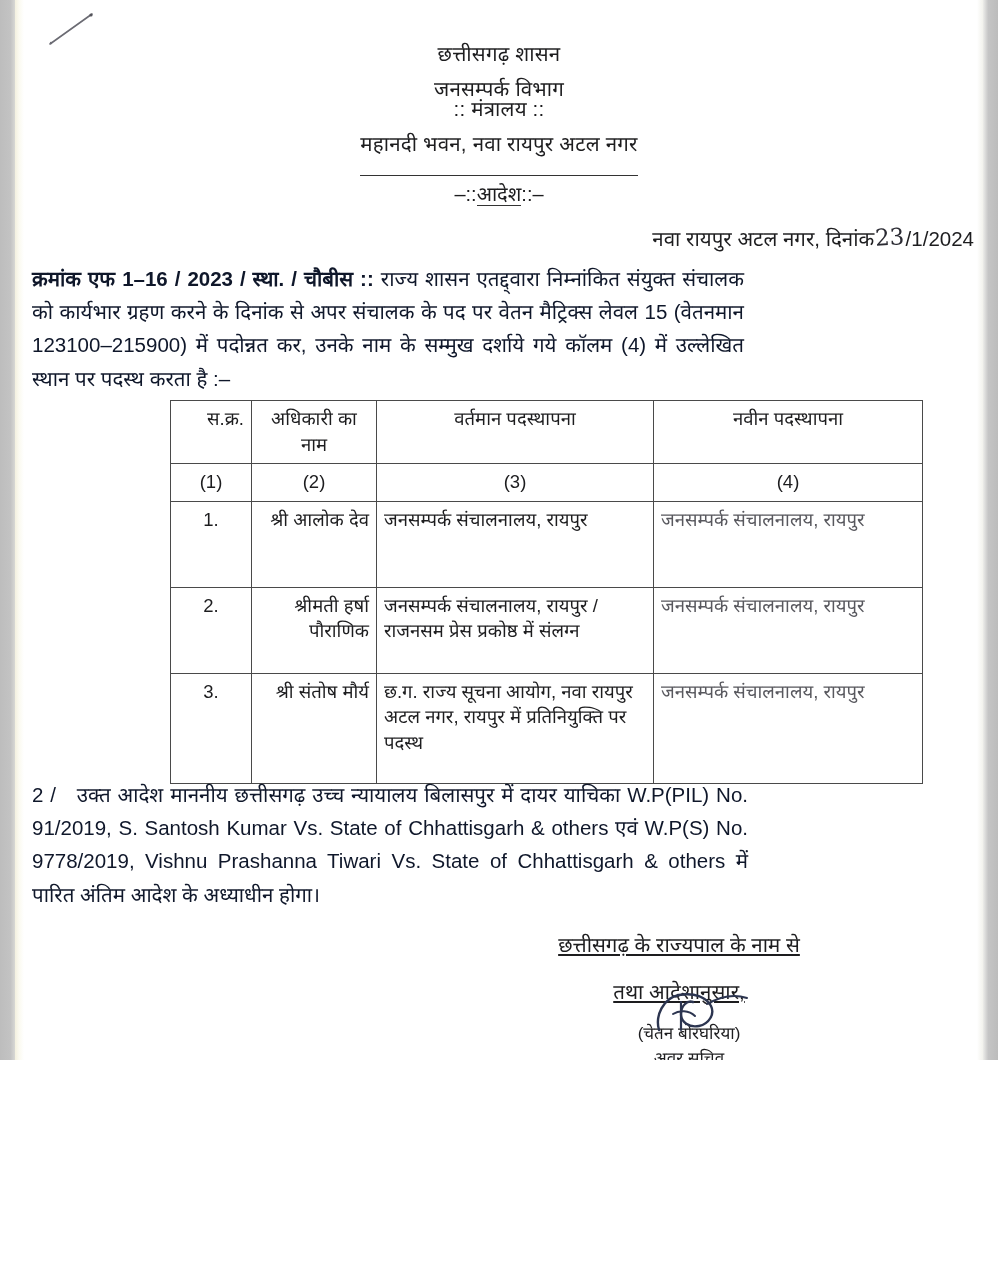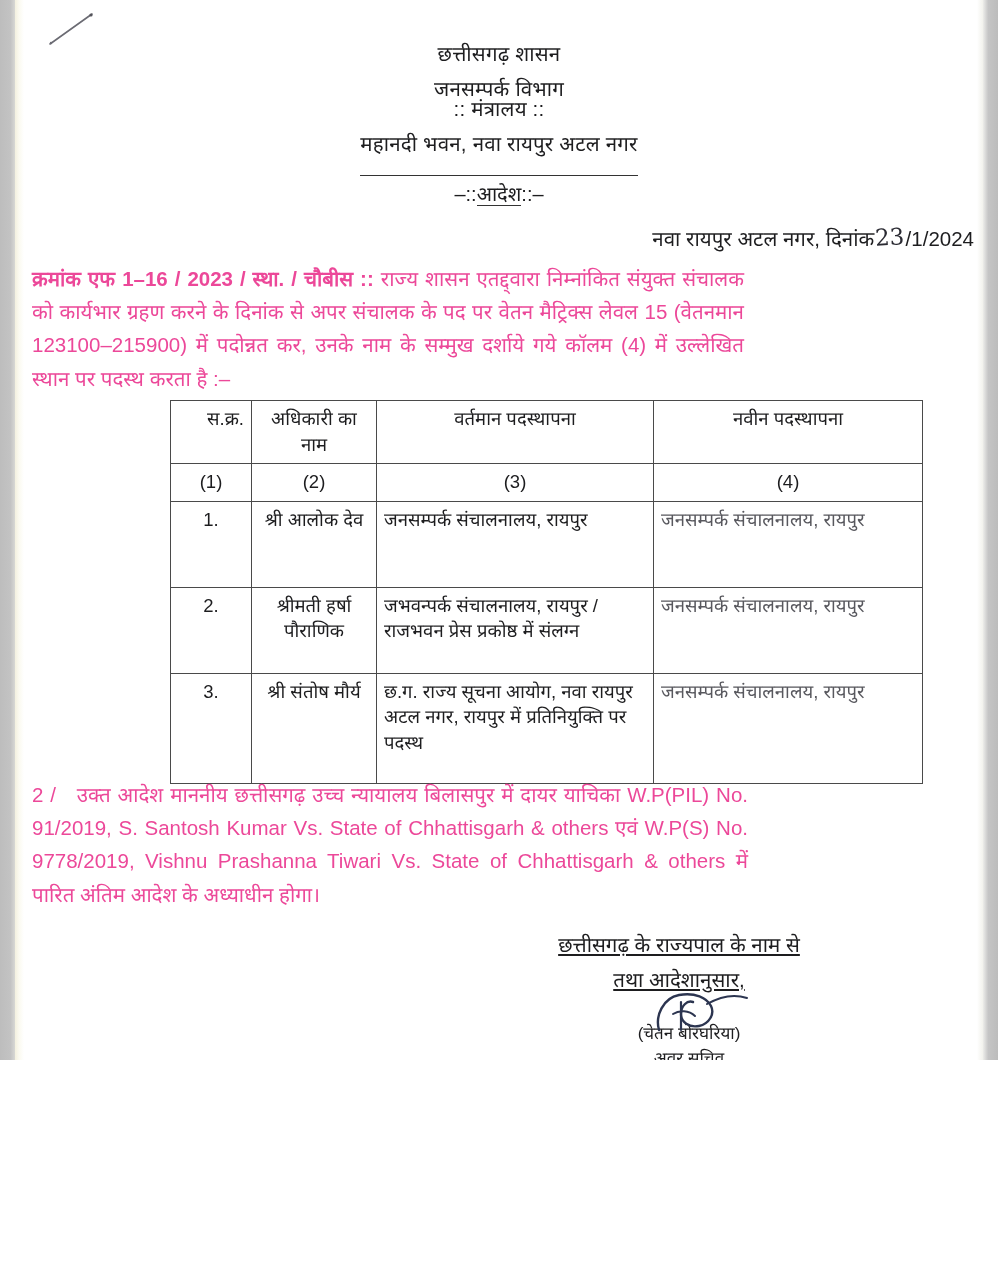--- a/index.html
+++ b/index.html
@@ -82,39 +82,39 @@
     color: #2b2b33;
     display: inline-block;
     transform: rotate(-3deg) translateY(-1px);
     padding: 0 1px;
   }
 
   .body-para {
     font-size: 20.5px;
     line-height: 1.62;
     text-align: justify;
-    color: #ec4899;
+    color: #0f172a;
   }
 
   
   table.order-table {
     border-collapse: collapse;
     width: 692px;
     margin-left: 7px;
     table-layout: fixed;
   }
   table.order-table td {
     border: 1.3px solid #4a4a4a;
     font-size: 18.5px;
     line-height: 1.38;
     padding: 5px 7px 6px 7px;
     vertical-align: top;
   }
   td.c1 { width: 66px; text-align: center; }
-  td.c2 { width: 110px; text-align: center; }
+  td.c2 { width: 110px; text-align: right; }
   td.c3 { width: 262px; text-align: left; }
   td.c4 { width: 254px; text-align: left; }
   .th-row td {
     text-align: right;
     vertical-align: top;
     padding-top: 7px;
     padding-bottom: 8px;
   }
   .th-row td.c2, .th-row td.c3, .th-row td.c4 { text-align: center; }
   .num-row td {
@@ -217,41 +217,41 @@
         </tr>
         <tr style="height:86px;">
           <td class="c1">1.</td>
           <td class="c2">श्री आलोक देव</td>
           <td class="c3">जनसम्पर्क संचालनालय, रायपुर</td>
           <td class="c4 faint">जनसम्पर्क संचालनालय, रायपुर</td>
         </tr>
         <tr style="height:86px;">
           <td class="c1">2.</td>
           <td class="c2">श्रीमती हर्षा पौराणिक</td>
-          <td class="c3">जभवन्पर्क संचालनालय, रायपुर / राजभवन प्रेस प्रकोष्ठ में संलग्न</td>
+          <td class="c3">जनसम्पर्क संचालनालय, रायपुर / राजनसम प्रेस प्रकोष्ठ में संलग्न</td>
           <td class="c4 faint">जनसम्पर्क संचालनालय, रायपुर</td>
         </tr>
         <tr style="height:110px;">
           <td class="c1">3.</td>
           <td class="c2">श्री संतोष मौर्य</td>
           <td class="c3">छ.ग. राज्य सूचना आयोग, नवा रायपुर अटल नगर, रायपुर में प्रतिनियुक्ति पर पदस्थ</td>
           <td class="c4 faint">जनसम्पर्क संचालनालय, रायपुर</td>
         </tr>
       </tbody>
         </table>
     </div>
 
     <div style="position:absolute; left:8px; top:778px; width:716px;" class="body-para">
       <span>2 /</span>
       &nbsp;&nbsp;<span>उक्त आदेश माननीय छत्तीसगढ़ उच्च न्यायालय बिलासपुर में दायर याचिका W.P(PIL) No. 91/2019, S. Santosh Kumar Vs. State of Chhattisgarh &amp; others एवं W.P(S) No. 9778/2019, Vishnu Prashanna Tiwari Vs. State of Chhattisgarh &amp; others में पारित अंतिम आदेश के अध्याधीन होगा।</span>
     </div>
 
     <div style="position:absolute; left:440px; top:930px; width:430px;" class="closing">
       <div>छत्तीसगढ़ के राज्यपाल के नाम से</div>
-      <div style="margin-top:4px;">तथा आदेशानुसार,</div>
+      <div style="margin-top:16px;">तथा आदेशानुसार,</div>
     </div>
 
     <div style="position:absolute; left:470px; top:1022px; width:390px;" class="sig-block">
       <svg class="signature-scribble" viewBox="0 0 120 56">
         <path d="M22 44 C18 30, 26 12, 42 9 C58 6, 70 12, 74 20 C78 28, 72 38, 62 40 C52 42, 44 36, 44 28 C44 20, 50 14, 56 16" stroke="#2c3550" stroke-width="2.4" fill="none" stroke-linecap="round" stroke-linejoin="round"></path>
         <path d="M44 16 L44 44" stroke="#2c3550" stroke-width="2.2" fill="none" stroke-linecap="round"></path>
         <path d="M36 28 C42 24, 52 24, 58 30" stroke="#2c3550" stroke-width="2.0" fill="none" stroke-linecap="round"></path>
         <path d="M70 18 C84 10, 98 8, 110 12" stroke="#2c3550" stroke-width="2.0" fill="none" stroke-linecap="round"></path>
       </svg>
       <div>(चेतन बोरघरिया)</div>

